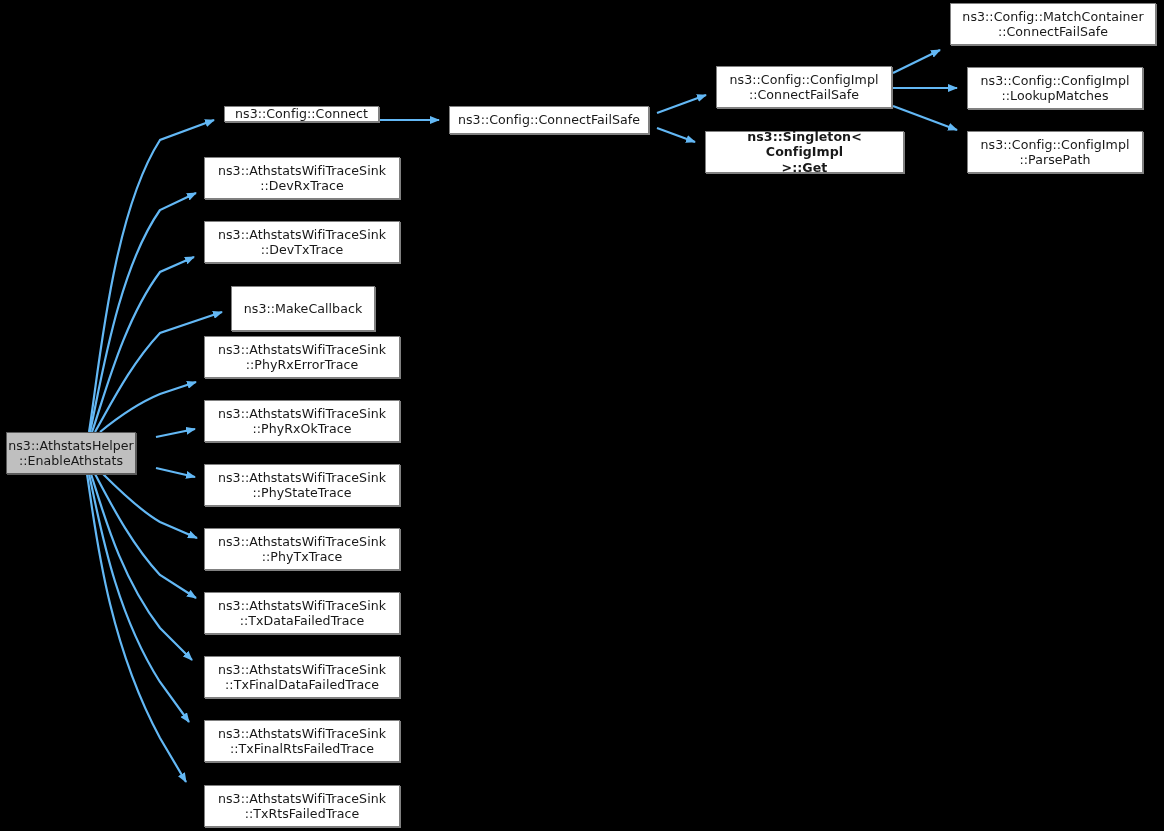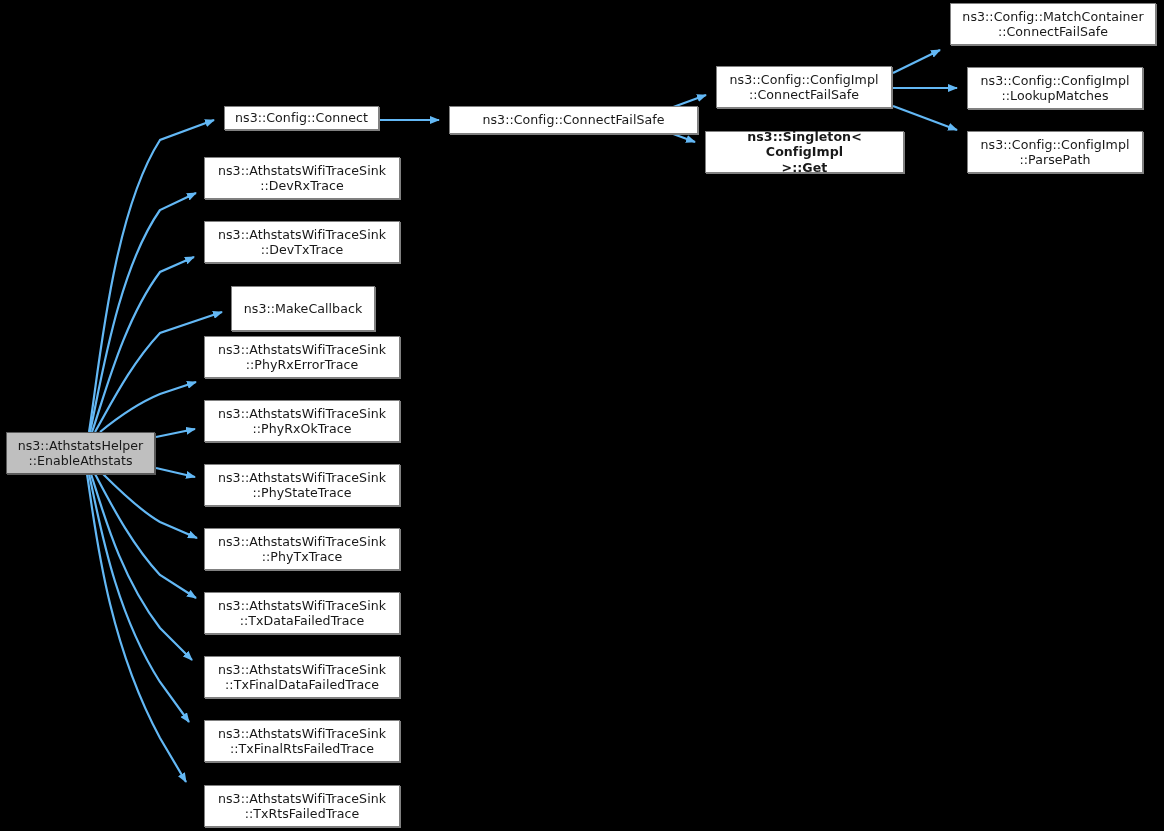--- a/index.html
+++ b/index.html
@@ -59,23 +59,23 @@
         <path d="M 87,474 C 95,525 106,638 160,738 L 186,782" fill="none" stroke="#63b8f5" stroke-width="2.2" marker-end="url(#ah)"></path>
         <path d="M 380,120 L 439,120" fill="none" stroke="#63b8f5" stroke-width="2.2" marker-end="url(#ah)"></path>
         <path d="M 657,113 L 706,95" fill="none" stroke="#63b8f5" stroke-width="2.2" marker-end="url(#ah)"></path>
         <path d="M 657,128 L 695,142" fill="none" stroke="#63b8f5" stroke-width="2.2" marker-end="url(#ah)"></path>
         <path d="M 893,73 L 940,50" fill="none" stroke="#63b8f5" stroke-width="2.2" marker-end="url(#ah)"></path>
         <path d="M 893,88 L 957,88" fill="none" stroke="#63b8f5" stroke-width="2.2" marker-end="url(#ah)"></path>
         <path d="M 893,106 L 957,130" fill="none" stroke="#63b8f5" stroke-width="2.2" marker-end="url(#ah)"></path>
       </g>
   </svg>
   <div id="node-layer">
-      <div class="node root" style="left: 6px; top: 432px; width: 149px; height: 42px;">ns3::AthstatsHelper
+      <div class="node root" style="left: 6px; top: 432px; width: 130px; height: 42px;">ns3::AthstatsHelper
 ::EnableAthstats</div>
-      <div class="node" style="left: 224px; top: 106px; width: 155px; height: 24px;">ns3::Config::Connect</div>
+      <div class="node" style="left: 224px; top: 106px; width: 155px; height: 16px;">ns3::Config::Connect</div>
       <div class="node" style="left: 204px; top: 157px; width: 196px; height: 42px;">ns3::AthstatsWifiTraceSink
 ::DevRxTrace</div>
       <div class="node" style="left: 204px; top: 221px; width: 196px; height: 42px;">ns3::AthstatsWifiTraceSink
 ::DevTxTrace</div>
       <div class="node" style="left: 231px; top: 286px; width: 144px; height: 45px;">ns3::MakeCallback</div>
       <div class="node" style="left: 204px; top: 336px; width: 196px; height: 42px;">ns3::AthstatsWifiTraceSink
 ::PhyRxErrorTrace</div>
       <div class="node" style="left: 204px; top: 400px; width: 196px; height: 42px;">ns3::AthstatsWifiTraceSink
 ::PhyRxOkTrace</div>
       <div class="node" style="left: 204px; top: 464px; width: 196px; height: 42px;">ns3::AthstatsWifiTraceSink
@@ -83,21 +83,21 @@
       <div class="node" style="left: 204px; top: 528px; width: 196px; height: 42px;">ns3::AthstatsWifiTraceSink
 ::PhyTxTrace</div>
       <div class="node" style="left: 204px; top: 592px; width: 196px; height: 42px;">ns3::AthstatsWifiTraceSink
 ::TxDataFailedTrace</div>
       <div class="node" style="left: 204px; top: 656px; width: 196px; height: 42px;">ns3::AthstatsWifiTraceSink
 ::TxFinalDataFailedTrace</div>
       <div class="node" style="left: 204px; top: 720px; width: 196px; height: 42px;">ns3::AthstatsWifiTraceSink
 ::TxFinalRtsFailedTrace</div>
       <div class="node" style="left: 204px; top: 785px; width: 196px; height: 42px;">ns3::AthstatsWifiTraceSink
 ::TxRtsFailedTrace</div>
-      <div class="node" style="left: 449px; top: 106px; width: 249px; height: 28px;">ns3::Config::ConnectFailSafe</div>
+      <div class="node" style="left: 449px; top: 106px; width: 200px; height: 28px;">ns3::Config::ConnectFailSafe</div>
       <div class="node" style="left: 716px; top: 66px; width: 176px; height: 42px;">ns3::Config::ConfigImpl
 ::ConnectFailSafe</div>
       <div class="node" style="left: 705px; top: 131px; width: 199px; height: 42px; font-weight: bold;">ns3::Singleton&lt; ConfigImpl
 &gt;::Get</div>
       <div class="node" style="left: 950px; top: 3px; width: 206px; height: 42px;">ns3::Config::MatchContainer
 ::ConnectFailSafe</div>
       <div class="node" style="left: 967px; top: 67px; width: 176px; height: 42px;">ns3::Config::ConfigImpl
 ::LookupMatches</div>
       <div class="node" style="left: 967px; top: 131px; width: 176px; height: 42px;">ns3::Config::ConfigImpl
 ::ParsePath</div>

